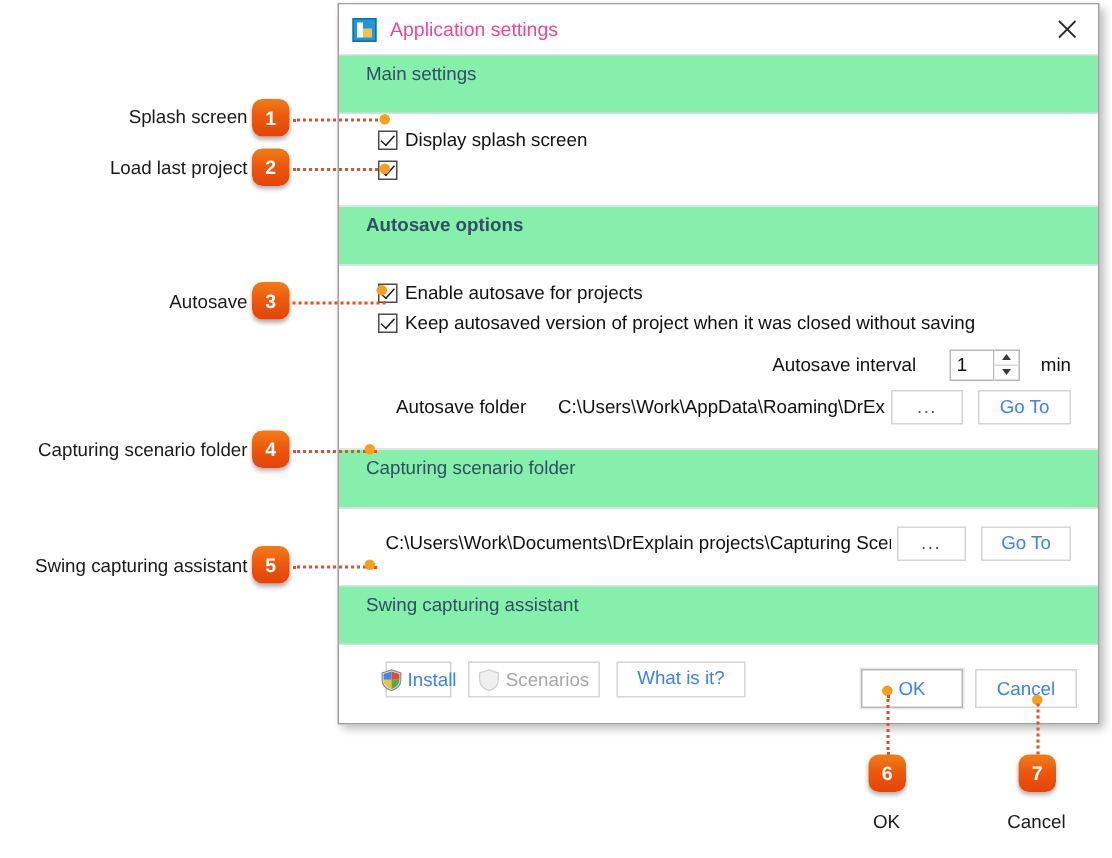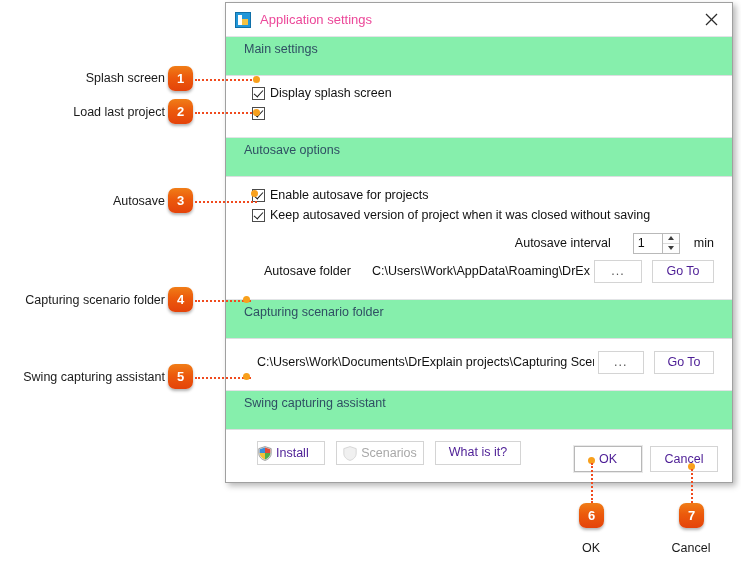--- a/index.html
+++ b/index.html
@@ -238,21 +238,21 @@
     color: #111111;
     white-space: nowrap;
     overflow: hidden;
     text-overflow: clip;
     box-sizing: border-box;
   }
   .btn {
     border: 1px solid #d4d4d4;
     background: #ffffff;
     font-size: 12.5px;
-    color: #4c1d95;
+    color: #3b82f6;
     height: 23px;
     line-height: 21px;
     text-align: center;
     box-sizing: border-box;
     font-family: "Liberation Sans", sans-serif;
     white-space: nowrap;
     cursor: default;
   }
   .btn.dots { width: 48px; color: #555; letter-spacing: 1px; }
   .btn.goto { width: 62px; }
@@ -263,24 +263,24 @@
     align-items: center;
     height: 34px;
     margin-left: 13px;
   }
   .assistant-status {
     font-size: 12.5px;
     color: #111111;
     white-space: nowrap;
   }
   .btn.install {
-    width: 68px;
+    width: 44px;
     display: inline-flex;
     align-items: center;
-    justify-content: flex-start;
+    justify-content: center;
     gap: 4px;
     height: 24px;
   }
   .btn.uninstall {
     width: 88px;
     color: #a8a8a8;
     display: inline-flex;
     align-items: center;
     justify-content: center;
     gap: 4px;
@@ -330,21 +330,21 @@
     <div class="section-body" style="padding-top:7px;">
       <div class="chk-row">
         <span class="chk checked"></span>
         <span class="chk-label">Display splash screen</span>
       </div>
       <div class="chk-row">
         <span class="chk checked"></span>
       </div>
     </div>
 
-    <div class="section-head" style="margin-top:14px;">Autosave options</div>
+    <div class="section-head" style="margin-top:14px;font-weight:bold;">Autosave options</div>
     <div class="section-body" style="padding-top:8px;">
       <div class="chk-row">
         <span class="chk checked"></span>
         <span class="chk-label">Enable autosave for projects</span>
       </div>
       <div class="chk-row">
         <span class="chk checked"></span>
         <span class="chk-label">Keep autosaved version of project when it was closed without saving</span>
       </div>
 

